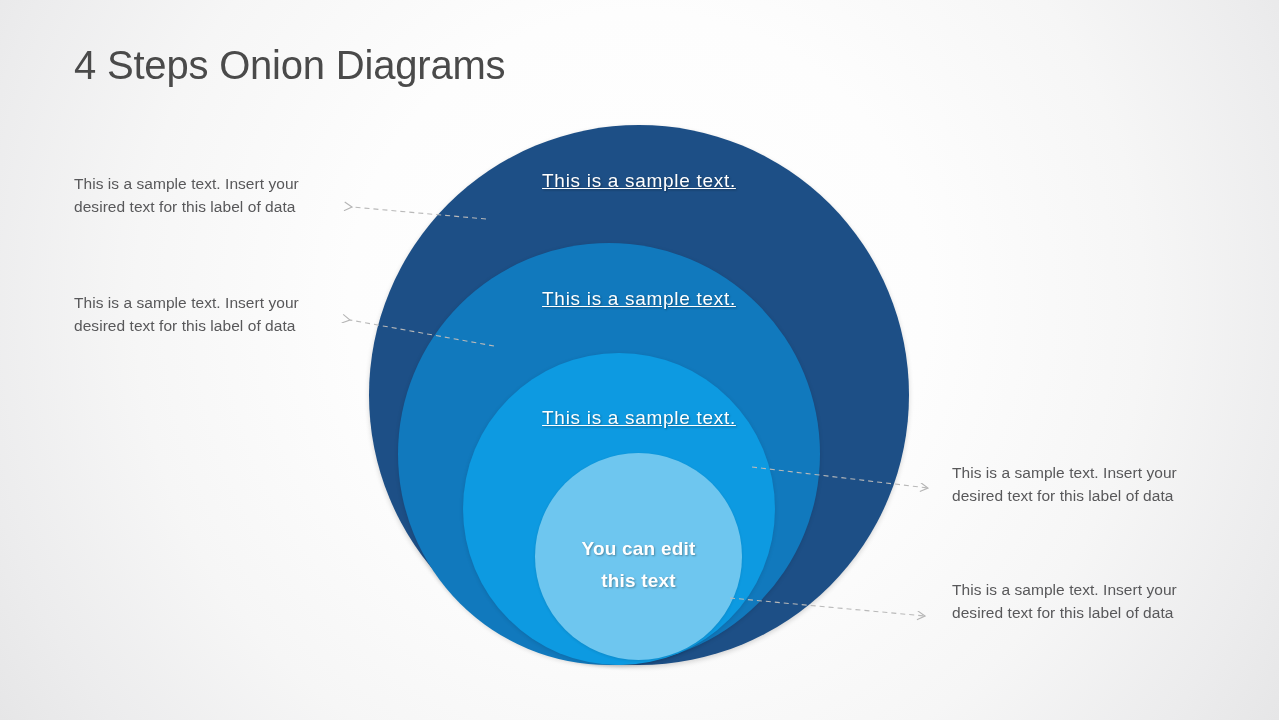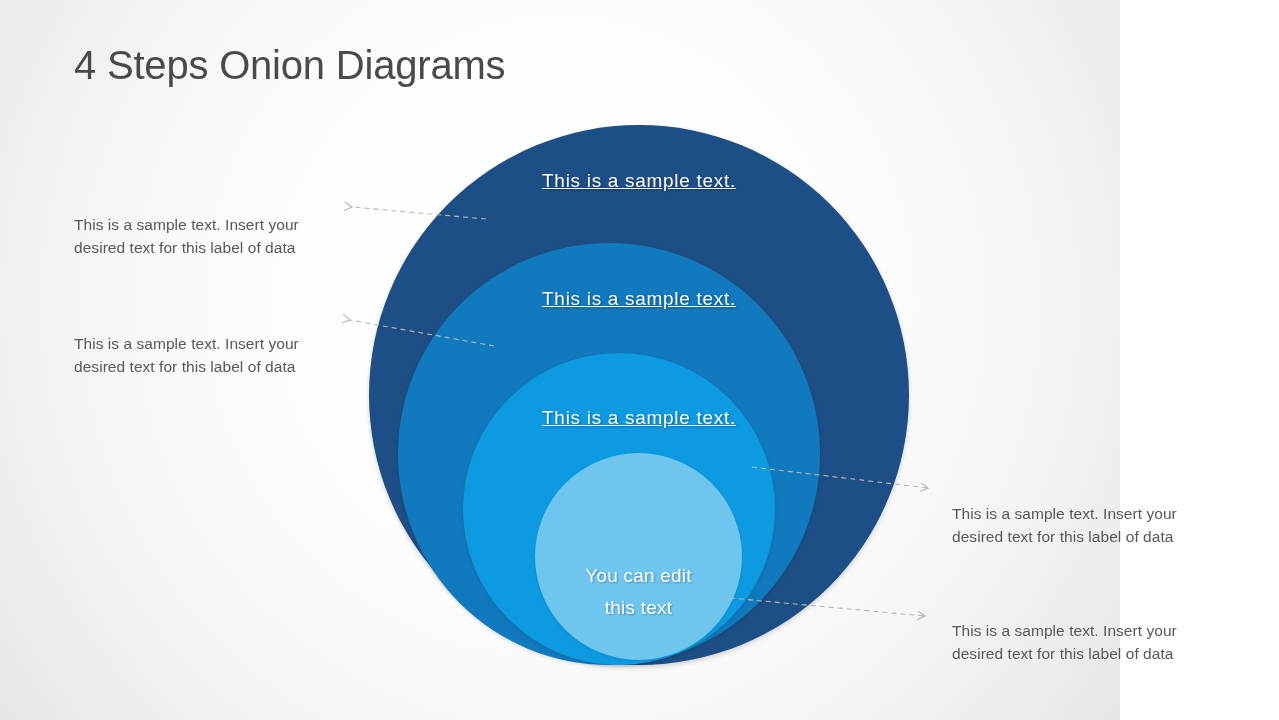--- a/index.html
+++ b/index.html
@@ -6,21 +6,21 @@
 
   body {
     width:1279px; height:720px;
     font-family:"Liberation Sans", sans-serif;
     background:#ffffff;
     overflow:hidden;
   }
 
   #slide {
     position:relative;
-    width:1120px; height:720px;
+    width:1279px; height:720px;
     background:
       radial-gradient(circle at 50% 42%, #ffffff 0%, #fdfdfd 38%, #f6f6f6 66%, #ececed 88%, #e6e6e7 100%);
   }
 
   
   #title {
     position:absolute;
     left:74px; top:43px;
     font-size:40px;
     font-weight:400;
@@ -72,40 +72,39 @@
     text-shadow:1px 1px 2px rgba(0,0,0,0.35);
     pointer-events:none;
     text-decoration:underline;
   }
   #caption-1 { left:369px; top:170px; }
   #caption-2 { left:369px; top:288px; }
   #caption-3 { left:369px; top:407px; }
 
   #caption-4 {
     position:absolute;
-    left:535px; top:560px;
+    left:535px; top:533px;
     width:207px;
     text-align:center;
     color:#ffffff;
     font-size:19px;
-    font-weight:normal;
+    font-weight:bold;
     line-height:32px;
     letter-spacing:0.2px;
     text-shadow:1px 1px 2px rgba(0,0,0,0.32);
     pointer-events:none;
   }
 
   
   .label {
     position:absolute;
     font-size:15.5px;
     line-height:23px;
     color:#58585a;
     letter-spacing:0.05px;
-    margin-top:41px;
   }
   .label-left  { left:74px;  width:255px; }
   .label-right { left:952px; width:262px; }
 
   #label-1 { top:172px; }
   #label-2 { top:291px; }
   #label-3 { top:461px; }
   #label-4 { top:578px; }
 
   

